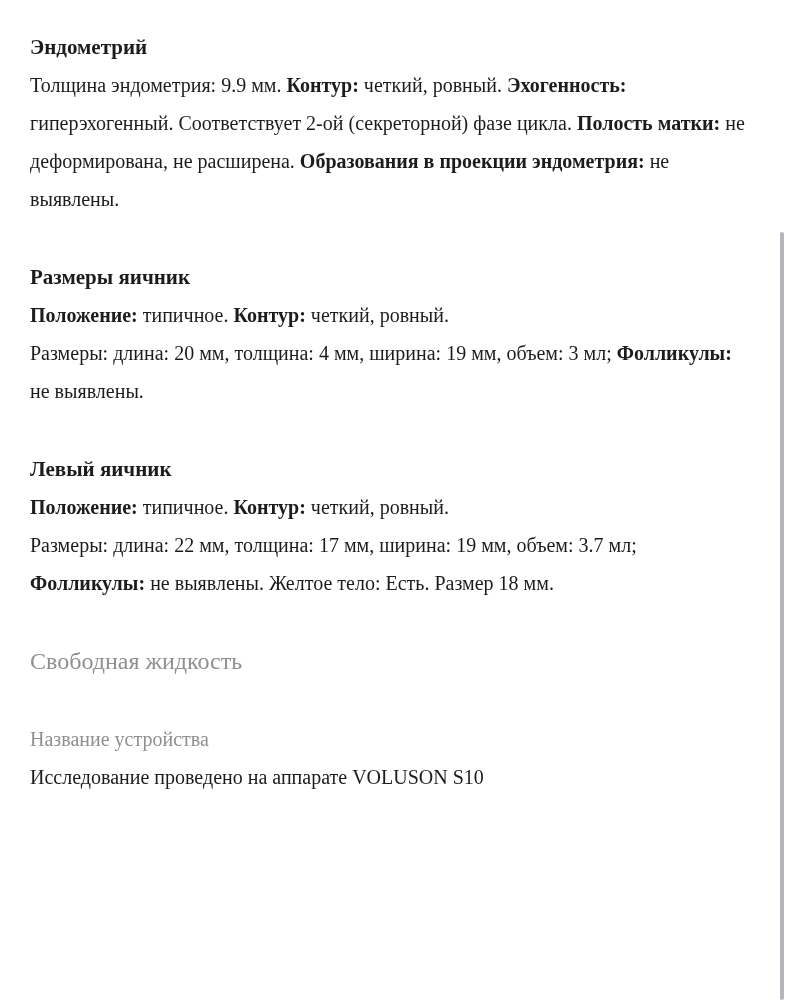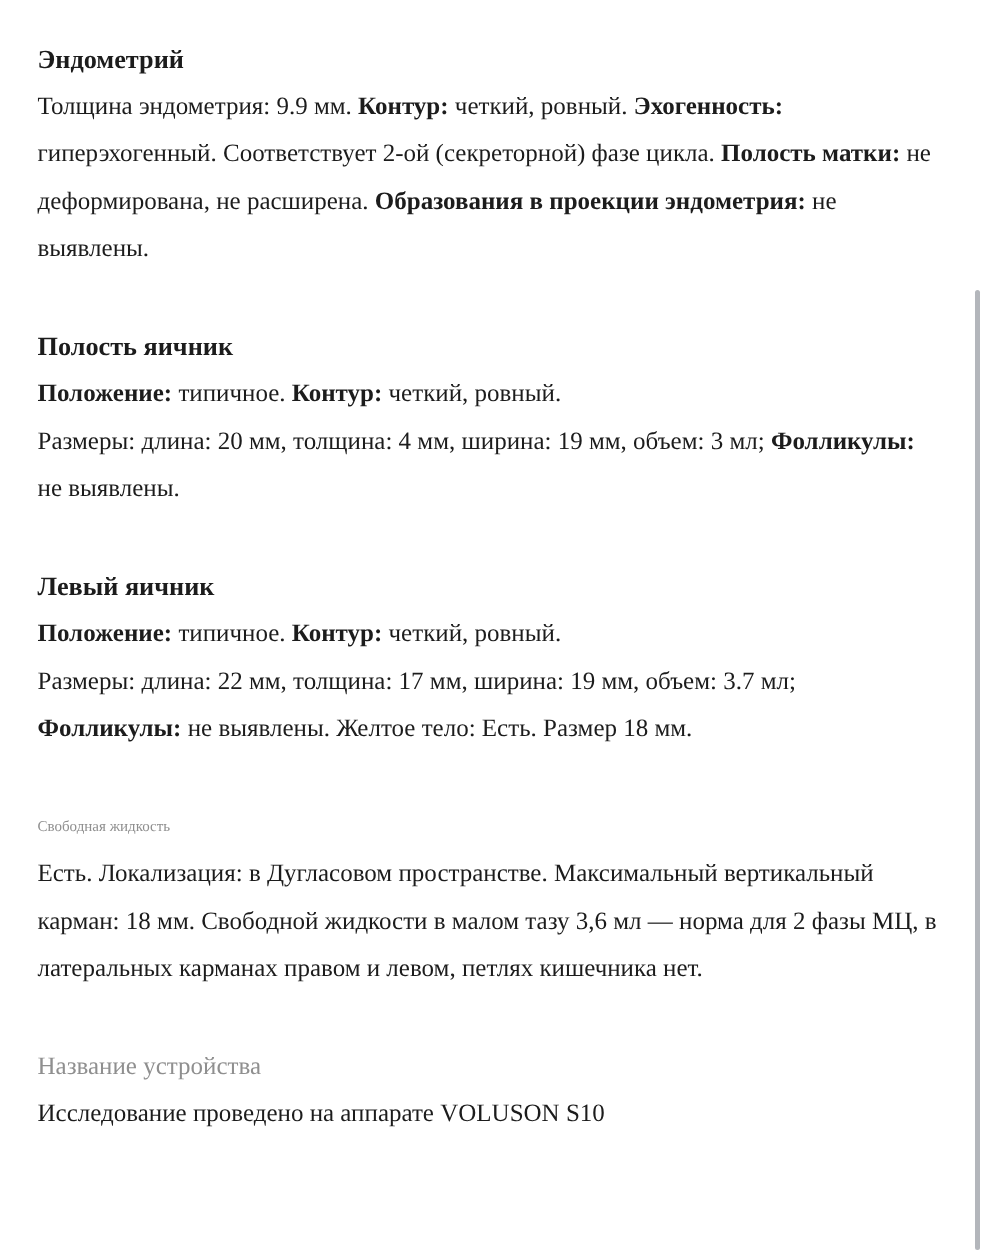--- a/index.html
+++ b/index.html
@@ -8,49 +8,48 @@
     --scrollbar:#b3b6bb;
     --bg:#ffffff;
   }
   html,body{margin:0;padding:0;}
   body{background:var(--bg);font-family:"Liberation Serif","DejaVu Serif",serif;}
   .page{position:relative;width:787px;height:1000px;background:var(--bg);overflow:hidden;}
   .content{position:absolute;top:28px;left:30px;width:725px;color:var(--text);font-size:20px;line-height:38px;font-family:Liberation Serif, serif;}
   .report-section{margin:0 0 40px 0;}
   .report-section:last-child{margin-bottom:0;}
   .heading{margin:0;font-size:21px;font-weight:bold;line-height:38px;color:var(--text);}
-  .heading.gray{font-weight:normal;font-size:12px;color:var(--muted);}
+  .heading.gray{font-weight:normal;font-size:24px;color:var(--muted);}
   .para{margin:0;}
   .run.bold{font-weight:bold;}
   .run.gray{color:var(--muted);}
   .scrollbar-track{position:absolute;top:0;right:0;width:10px;height:1000px;}
   .scrollbar-thumb{position:absolute;top:232px;right:3px;width:4px;height:768px;border-radius:2px;background:var(--scrollbar);}
 </style>
 </head>
 <body>
 
 <div class="page">
   <div class="content" id="report-content">
       <section class="report-section">
         <h2 class="heading">Эндометрий</h2>
         <p class="para"><span class="run">Толщина эндометрия: 9.9 мм. </span><span class="run bold">Контур:</span><span class="run"> четкий, ровный. </span><span class="run bold">Эхогенность:</span><span class="run"> гиперэхогенный. Соответствует 2-ой (секреторной) фазе цикла. </span><span class="run bold">Полость матки:</span><span class="run"> не деформирована, не расширена. </span><span class="run bold">Образования в проекции эндометрия:</span><span class="run"> не выявлены.</span></p>
       </section>
       <section class="report-section">
-        <h2 class="heading">Полость яичник</h2>
+        <h2 class="heading">Размеры яичник</h2>
         <p class="para"><span class="run bold">Положение:</span><span class="run"> типичное. </span><span class="run bold">Контур:</span><span class="run"> четкий, ровный.</span></p>
         <p class="para"><span class="run">Размеры: длина: 20 мм, толщина: 4 мм, ширина: 19 мм, объем: 3 мл; </span><span class="run bold">Фолликулы:</span><span class="run"> не выявлены.</span></p>
       </section>
       <section class="report-section">
         <h2 class="heading">Левый яичник</h2>
         <p class="para"><span class="run bold">Положение:</span><span class="run"> типичное. </span><span class="run bold">Контур:</span><span class="run"> четкий, ровный.</span></p>
         <p class="para"><span class="run">Размеры: длина: 22 мм, толщина: 17 мм, ширина: 19 мм, объем: 3.7 мл; </span><span class="run bold">Фолликулы:</span><span class="run"> не выявлены. Желтое тело: Есть. Размер 18 мм.</span></p>
       </section>
       <section class="report-section">
         <h2 class="heading gray">Свободная жидкость</h2>
-        <p class="para"><span class="run">Есть. Локализация: в Дугласовом пространстве. Максимальный вертикальный карман: 18 мм. Свободной жидкости в малом тазу 3,6 мл — норма для 2 фазы МЦ, в латеральных карманах правом и левом, петлях кишечника нет.</span></p>
       </section>
       <section class="report-section">
         <p class="para"><span class="run gray">Название устройства</span></p>
         <p class="para"><span class="run">Исследование проведено на аппарате VOLUSON S10</span></p>
       </section>
     </div>
   <div class="scrollbar-track">
     <div class="scrollbar-thumb"></div>
   </div>
 </div>

